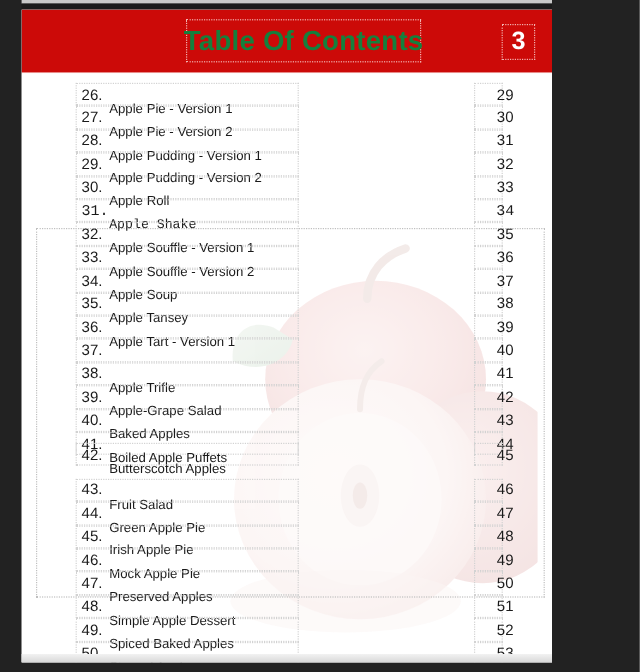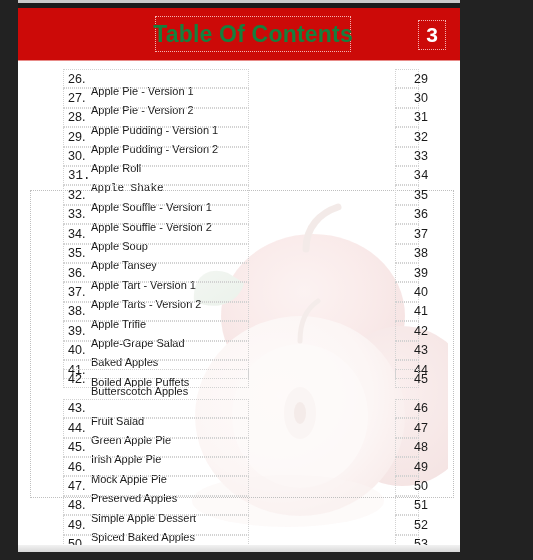--- a/index.html
+++ b/index.html
@@ -358,21 +358,20 @@
               <span class="row-num">36.</span>
               <span class="row-title">Apple Tart - Version 1</span>
             </div>
             <div class="page-box">
               <span class="page-no">39</span>
             </div>
           </li>
           <li class="toc-row" style="top: 221.4px; position: absolute; left: 0px; width: 442px;">
             <div class="title-box">
               <span class="row-num">37.</span>
-              <span class="row-title">Apple Tarts - Version 2</span>
             </div>
             <div class="page-box">
               <span class="page-no">40</span>
             </div>
           </li>
           <li class="toc-row" style="top: 240.8px; position: absolute; left: 0px; width: 442px;">
             <div class="title-box">
               <span class="row-num">38.</span>
               <span class="row-title">Apple Trifle</span>
             </div>

